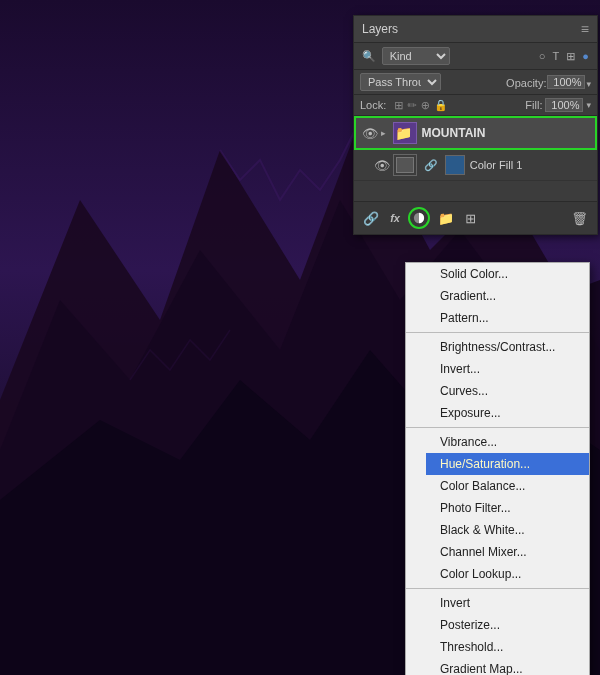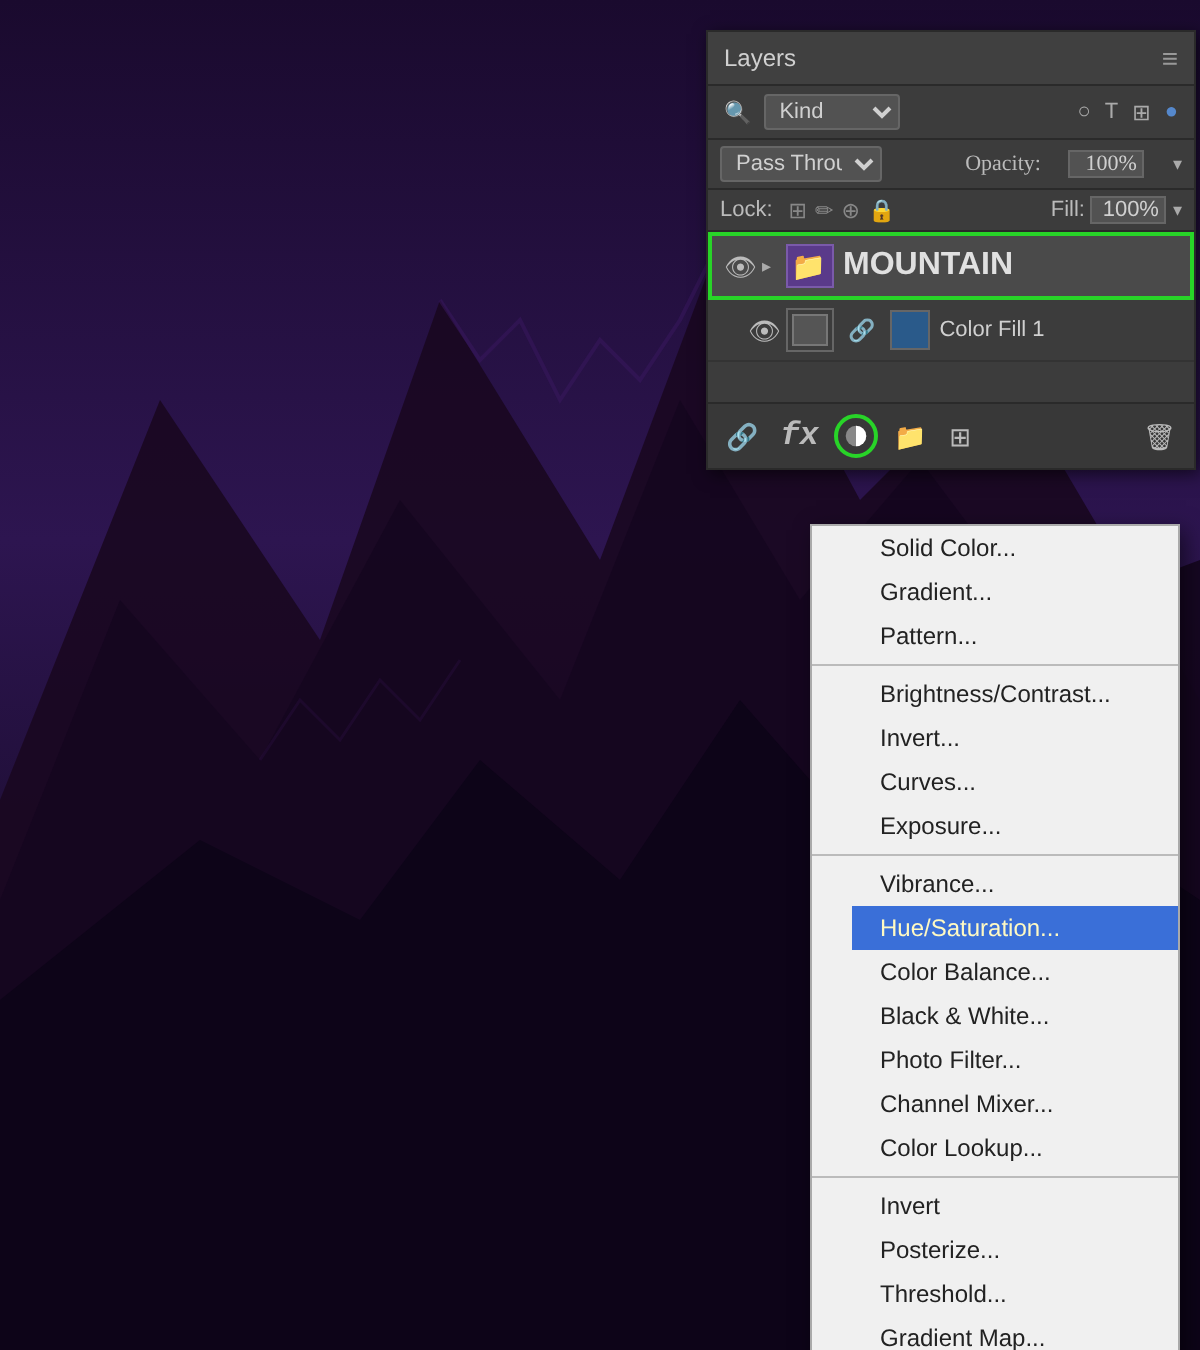--- a/index.html
+++ b/index.html
@@ -114,25 +114,24 @@
       color: #d0d0d0;
       font-size: 11px;
       padding: 1px 3px;
       width: 81px;
       height: 18px;
       border-radius: 2px;
     }
 
     .opacity-row {
       display: flex;
-      align-items: center;
-      gap: 14px;
+      align-items: flex-end;
+      gap: 1px;
       flex: 1;
       justify-content: flex-end;
-      font-family: Liberation Serif, serif;
     }
 
     .opacity-label {
       color: #bbb;
       font-size: 11px;
     }
 
     .opacity-value {
       color: #d0d0d0;
       font-size: 11px;
@@ -381,39 +380,39 @@
   </div>
 
   <div class="layers-list">
 
     <div class="layer-item selected">
       <span class="layer-eye">👁</span>
       <span style="font-size:9px;color:#aaa;margin-right:2px;">▸</span>
       <div class="layer-thumb" style="background:#5a3a8a;border-color:#7a5aaa;">
         <span style="color:#c8963c;font-size:14px;">📁</span>
       </div>
-      <span class="layer-name" style="font-weight:600;font-size:16px;color:#e0e0e0;">MOUNTAIN</span>
+      <span class="layer-name" style="font-weight:600;font-size:12px;color:#e0e0e0;">MOUNTAIN</span>
     </div>
 
     <div class="layer-item" style="padding-left: 20px;">
       <span class="layer-eye">👁</span>
       <div style="width:24px;height:22px;background:#3c3c3c;border:1px solid #666;display:flex;align-items:center;justify-content:center;flex-shrink:0;">
         <div style="width:18px;height:16px;background:#555;border:1px solid #777;"></div>
       </div>
       <span class="layer-link-icon" style="margin:0 2px;">🔗</span>
       <div style="width:20px;height:20px;background:#2a5a8a;border:1px solid #666;flex-shrink:0;"></div>
       <span class="layer-name">Color Fill 1</span>
     </div>
 
     <div style="height: 20px; background:#3c3c3c;"></div>
   </div>
 
   <div class="panel-toolbar">
     <span class="toolbar-btn">🔗</span>
-    <span class="toolbar-btn" style="font-size:16px;font-style:italic;font-weight:bold;font-family:Liberation Mono, monospace;">fx</span>
+    <span class="toolbar-btn" style="font-size:11px;font-style:italic;font-weight:bold;">fx</span>
     <span class="toolbar-btn highlighted" style="font-size:16px;display:inline-flex;align-items:center;justify-content:center;width:22px;height:22px;border-radius:50%;border:2px solid #28d428;">
       <svg width="14" height="14" viewBox="0 0 14 14">
         <circle cx="7" cy="7" r="6" fill="#888" stroke="none"></circle>
         <path d="M7,1 A6,6 0 0,1 7,13 Z" fill="#fff"></path>
       </svg>
     </span>
     <span class="toolbar-btn">📁</span>
     <span class="toolbar-btn">⊞</span>
     <span class="toolbar-btn" style="margin-left:auto;">🗑</span>
   </div>
@@ -425,22 +424,22 @@
   <div class="menu-item">Pattern...</div>
   <div class="menu-separator"></div>
   <div class="menu-item">Brightness/Contrast...</div>
   <div class="menu-item">Invert...</div>
   <div class="menu-item">Curves...</div>
   <div class="menu-item">Exposure...</div>
   <div class="menu-separator"></div>
   <div class="menu-item">Vibrance...</div>
   <div class="menu-item active">Hue/Saturation...</div>
   <div class="menu-item">Color Balance...</div>
+  <div class="menu-item">Photo Filter...</div>
   <div class="menu-item">Black &amp; White...</div>
-  <div class="menu-item">Photo Filter...</div>
   <div class="menu-item">Channel Mixer...</div>
   <div class="menu-item">Color Lookup...</div>
   <div class="menu-separator"></div>
   <div class="menu-item">Invert</div>
   <div class="menu-item">Posterize...</div>
   <div class="menu-item">Threshold...</div>
   <div class="menu-item">Gradient Map...</div>
 
 </div>
 

